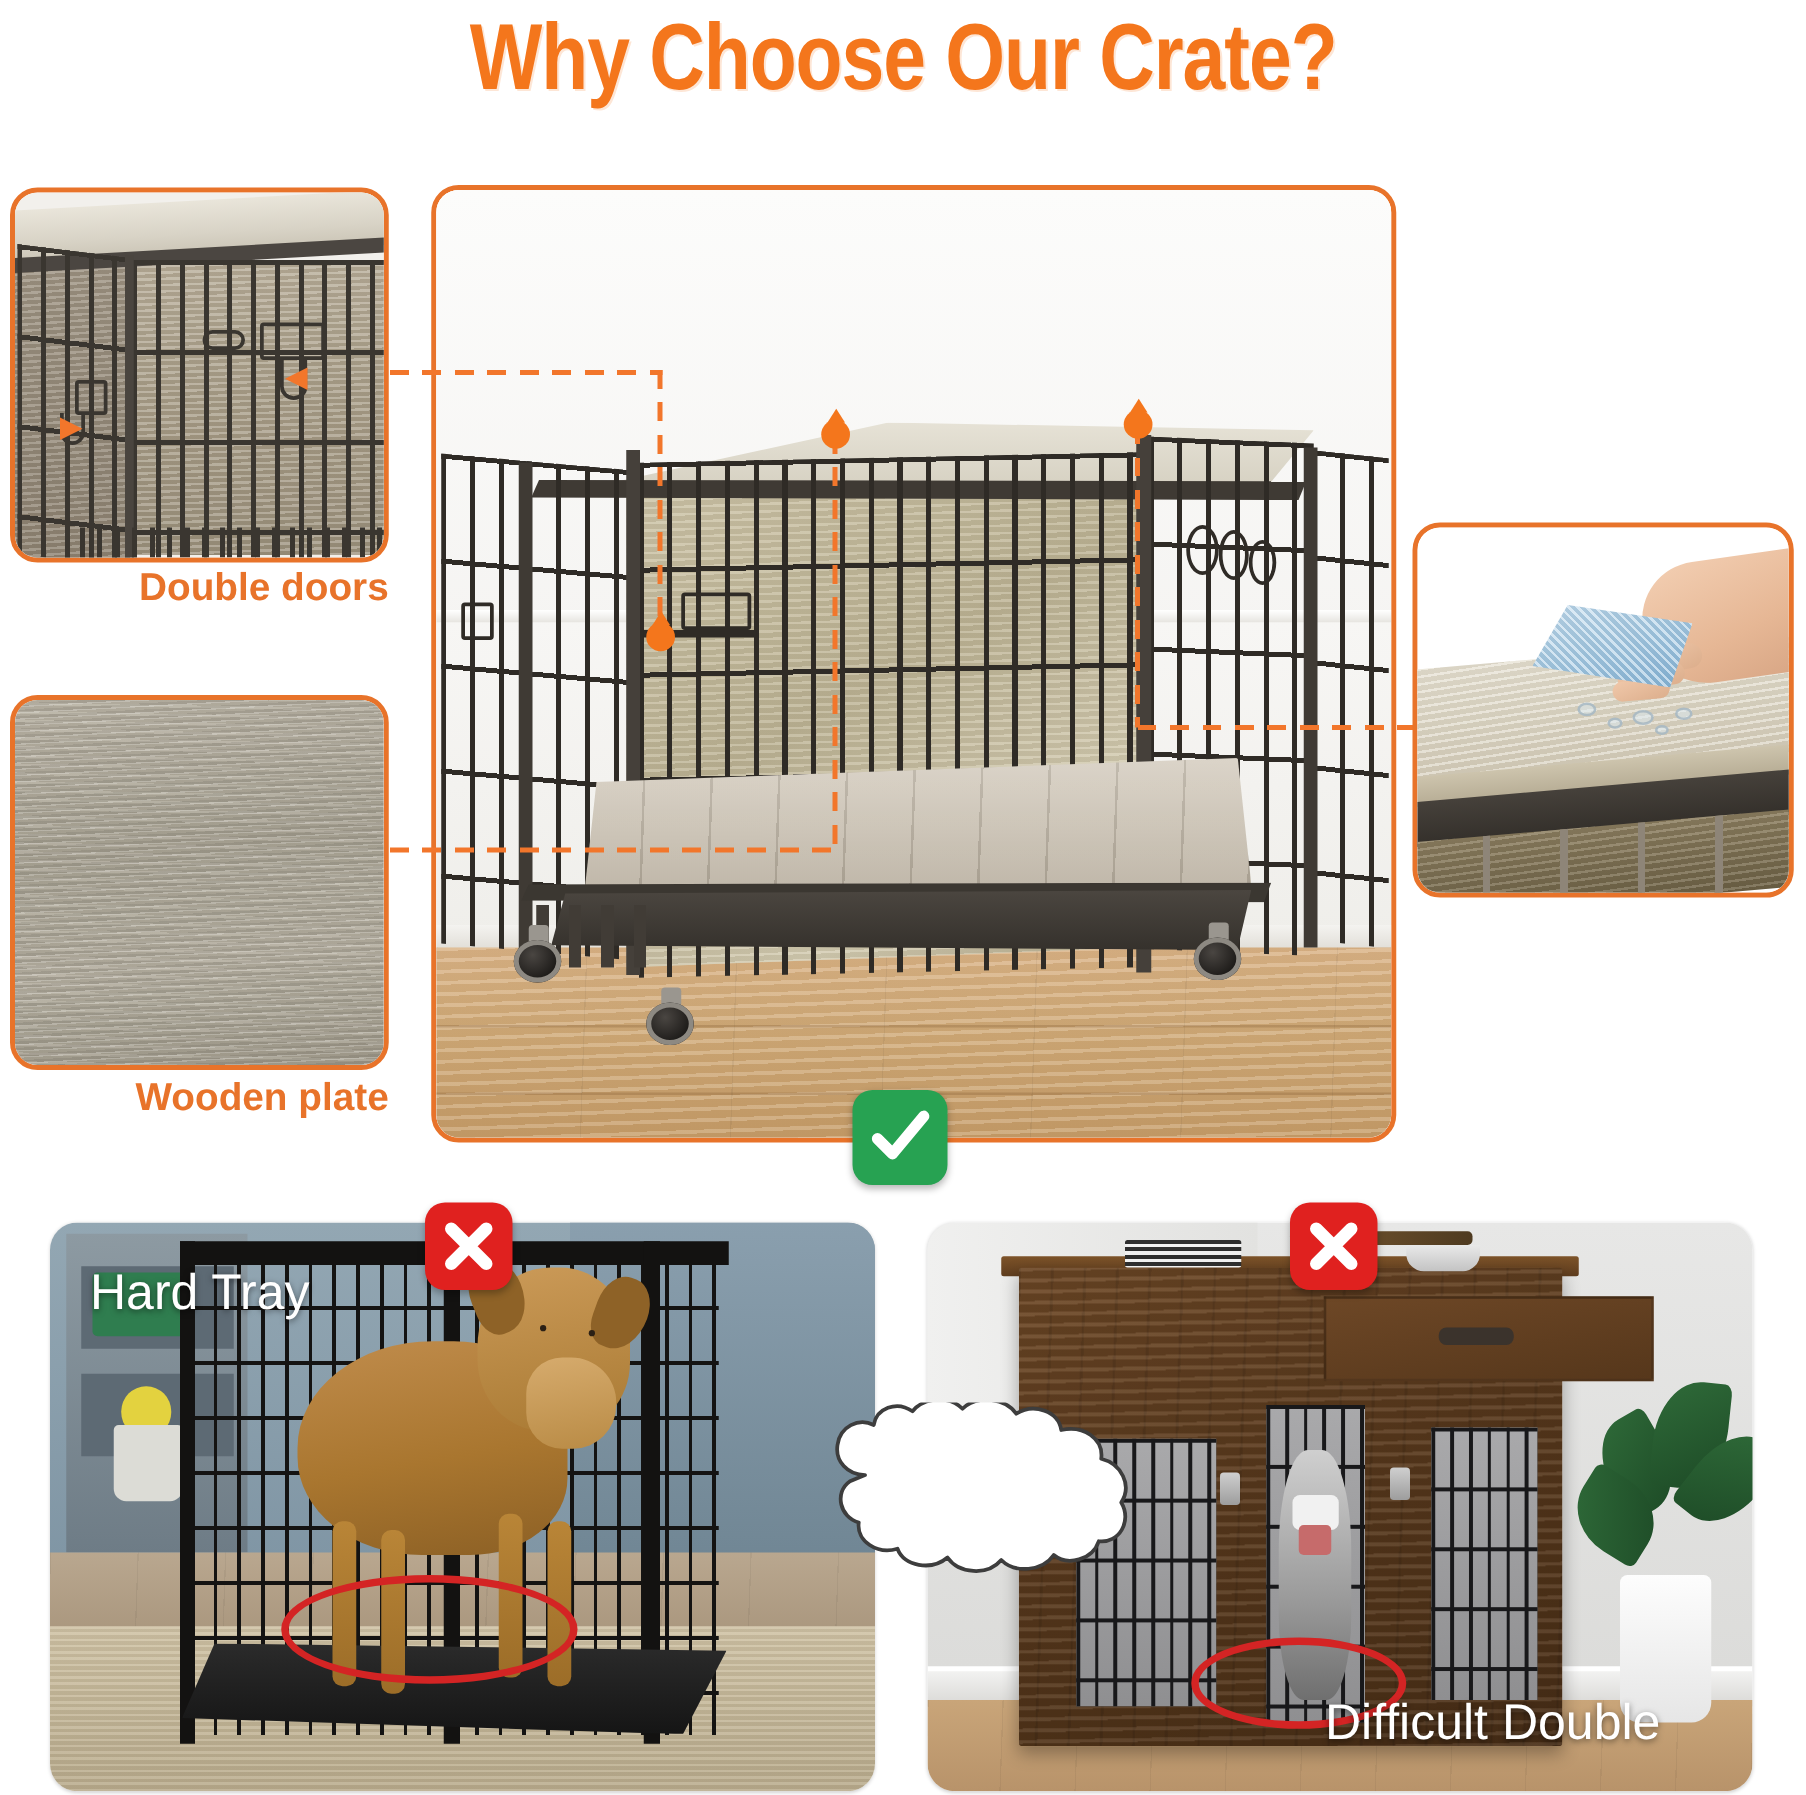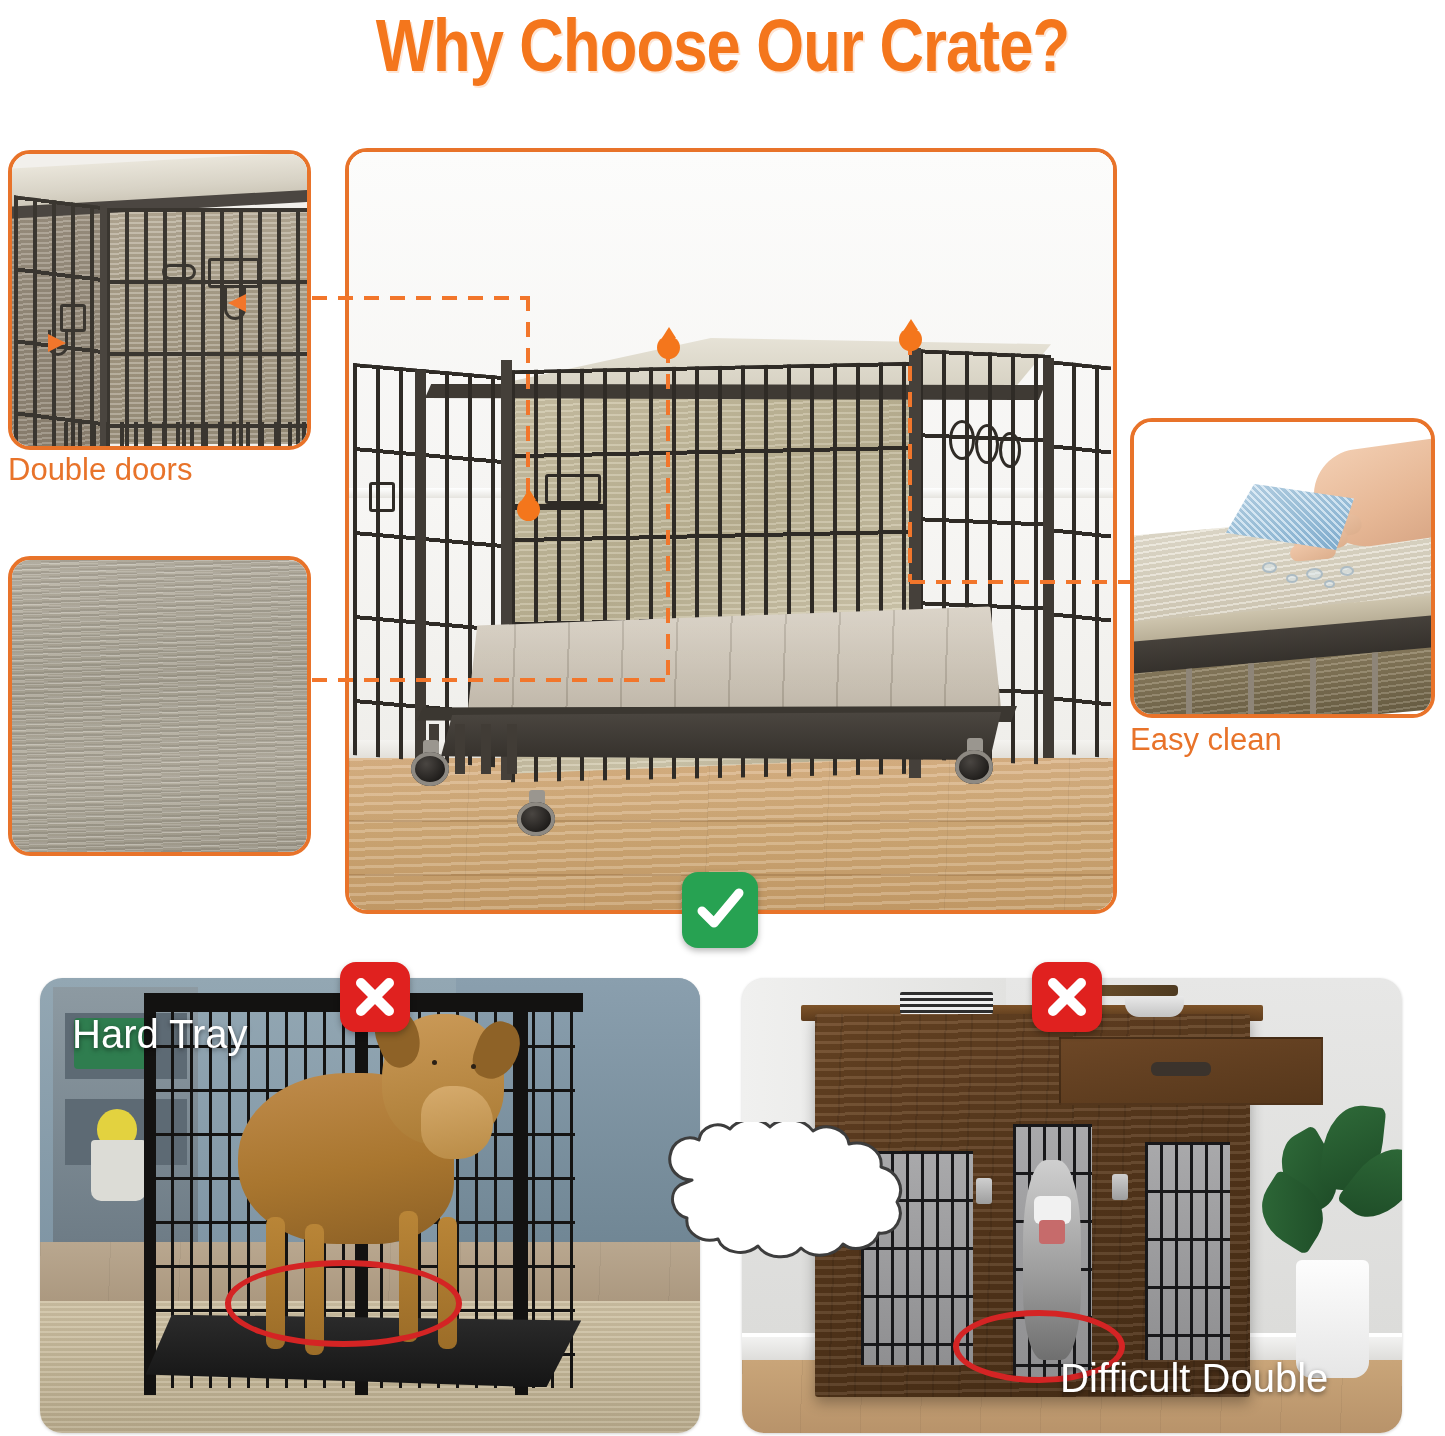--- a/index.html
+++ b/index.html
@@ -26,24 +26,24 @@
   
   .opanel {
     position: absolute;
     border: 4px solid #E8732A;
     border-radius: 22px;
     overflow: hidden;
     background: #fff;
   }
   .ocap {
     position: absolute;
-    text-align: left;
+    text-align: right;
     color: #E8732A;
     font-size: 31px;
-    font-weight: 400;
+    font-weight: 700;
     white-space: nowrap;
   }
 
   
   #p-doors { left: 8px; top: 150px; width: 303px; height: 300px; }
   .doorscene { position: absolute; inset: 0; background: #f2f0ec; }
   .ds-top {
     position: absolute; left: -8px; top: 6px; width: 320px; height: 44px;
     background: linear-gradient(180deg,#e9e5da 0%, #d8d3c6 60%, #c9c3b4 100%);
     transform: skewY(-3.2deg);
@@ -360,20 +360,21 @@
       <div class="arrow-o" style="left:216px;top:140px;"></div>
       <div class="arrow-o right" style="left:36px;top:180px;"></div>
       <div style="position:absolute;left:52px;top:268px;width:250px;height:24px;background:repeating-linear-gradient(90deg,#3a3630 0 4px,transparent 4px 14px);"></div>
     </div>
   </div>
   <div class="ocap" id="cap-doors">Double doors</div>
 
   <div class="opanel" id="p-plate">
     <div class="plate-tex"></div>
   </div>
+  <div class="ocap" id="cap-plate">Wooden plate</div>
 
   <div class="opanel" id="p-main">
     <div class="room">
       <div class="room-wallTop"></div>
       <div class="room-molding"></div>
       <div class="room-wallLow"></div>
       <div class="room-base"></div>
       <div class="room-floor">
         <div class="room-floorSeam" style="top:62px;"></div>
         <div class="room-floorSeam" style="top:116px;"></div>
@@ -446,21 +447,20 @@
       <div class="finger" style="left:156px;top:122px;width:46px;height:16px;transform:rotate(-5deg);"></div>
       <div class="cloth"></div>
 
       <div class="droplet" style="left:128px;top:140px;width:15px;height:11px;"></div>
       <div class="droplet" style="left:152px;top:152px;width:12px;height:9px;"></div>
       <div class="droplet" style="left:172px;top:146px;width:17px;height:12px;"></div>
       <div class="droplet" style="left:190px;top:158px;width:11px;height:8px;"></div>
       <div class="droplet" style="left:206px;top:144px;width:14px;height:10px;"></div>
     </div>
   </div>
-  <div class="ocap" id="cap-clean">Easy clean</div>
 
   <div class="badge green" style="left:682px; top:872px; width:76px; height:76px;">
     <svg width="52" height="52" viewBox="0 0 52 52">
       <path d="M8 27 L20 39 L45 9" fill="none" stroke="#ffffff" stroke-width="9" stroke-linecap="round" stroke-linejoin="round"></path>
     </svg>
   </div>
 
   <div class="photo-panel" id="p-hardtray">
     <div class="ht-wall"></div>
     <div class="ht-wallR"></div>

